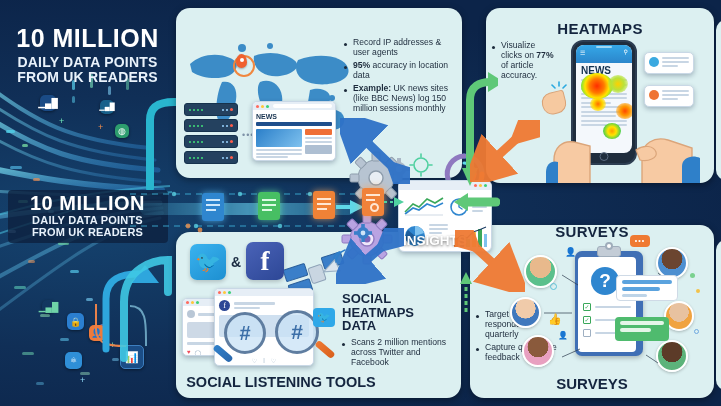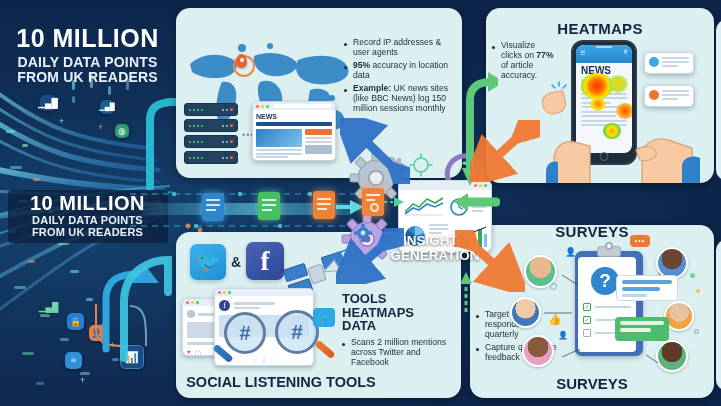--- a/index.html
+++ b/index.html
@@ -484,21 +484,21 @@
                 display:flex;align-items:center;justify-content:center;color:#3c6fa8;font-size:21px;font-weight:bold;">
         <span>#</span>
       </div>
     <div style="position:absolute;left:138px;top:114px;width:22px;height:7px;border-radius:4px;
                 background:linear-gradient(90deg,#ef7a33,#d9601c);transform:rotate(40deg);"></div>
 
     <div style="position:absolute;left:137px;top:76px;width:22px;height:19px;border-radius:4px;
                 background:#2fa8e8;display:flex;align-items:center;justify-content:center;color:#fff;font-size:11px;">🐦</div>
 
     <div style="position:absolute;left:166px;top:60px;width:112px;color:#14253f;font-weight:bold;font-size:13px;line-height:1.05;">
-      <div>TOOLS</div>
+      <div>SOCIAL</div>
       <div>HEATMAPS</div>
       <div>DATA</div>
     </div>
 
     <ul class="bullets" style="left:166px;top:106px;width:114px;font-size:8.6px;">
       <li>
         <span>Scans 2 million mentions across Twitter and Facebook</span>
       </li>
     </ul>
 
@@ -784,21 +784,20 @@
       <div style="position:absolute;left:8px;top:15px;width:9px;height:9px;border-radius:50%;border:2px solid #ffe6d2;"></div>
     </div>
     <svg style="position:absolute;left:44px;top:46px;" width="22" height="12">
       <path d="M0,6 L11,6" stroke="#4fd0a0" stroke-width="2" stroke-dasharray="3 3"></path>
       <polygon points="10,1 20,6 10,11" fill="#4fd0a0"></polygon>
     </svg>
 
     <div style="position:absolute;left:20px;top:84px;width:150px;text-align:center;color:#fff;font-weight:bold;
                 font-size:13.5px;line-height:1.08;text-shadow:0 1px 3px rgba(0,0,0,.6);">
       <div>INSIGHTS</div>
-      <div>GENERATION</div>
     </div>
   </div>
 
   <svg class="arrow" style="left:340px;top:118px;" width="70" height="66">
     <defs>
         <marker id="mb" markerWidth="6" markerHeight="6" refX="3" refY="3" orient="auto">
       <path d="M0,0 L6,3 L0,6 Z" fill="#2f72c7"></path>
         </marker>
       </defs>
     <path d="M64,60 L10,8" stroke="#2f72c7" stroke-width="9" stroke-linecap="round" marker-end="url(#mb)" marker-start="url(#mb)" opacity=".95"></path>

